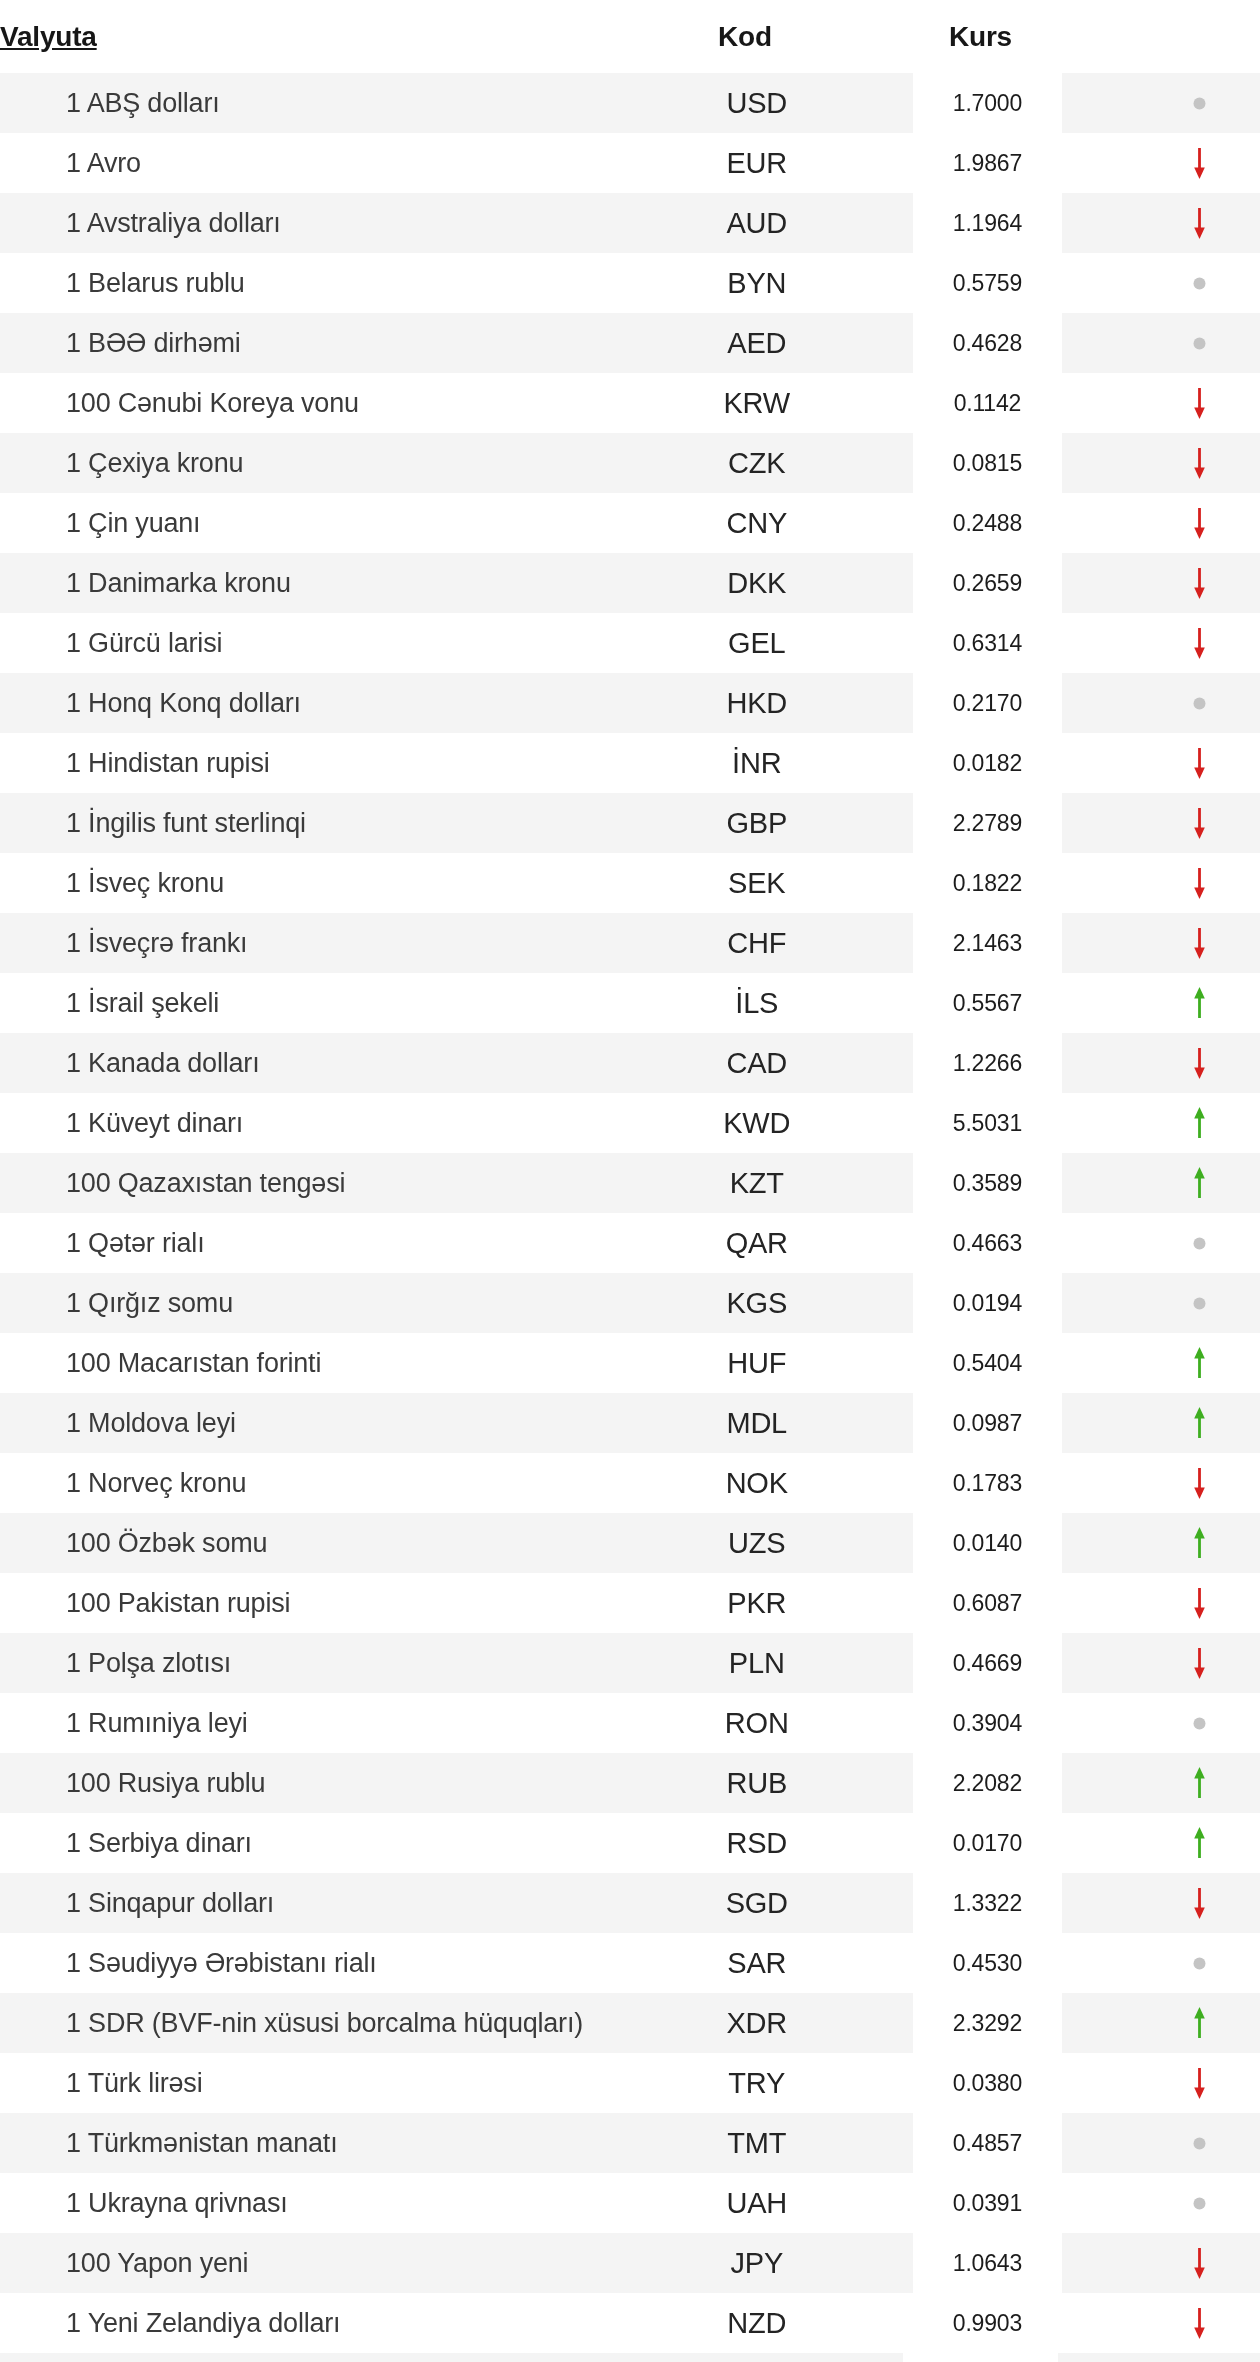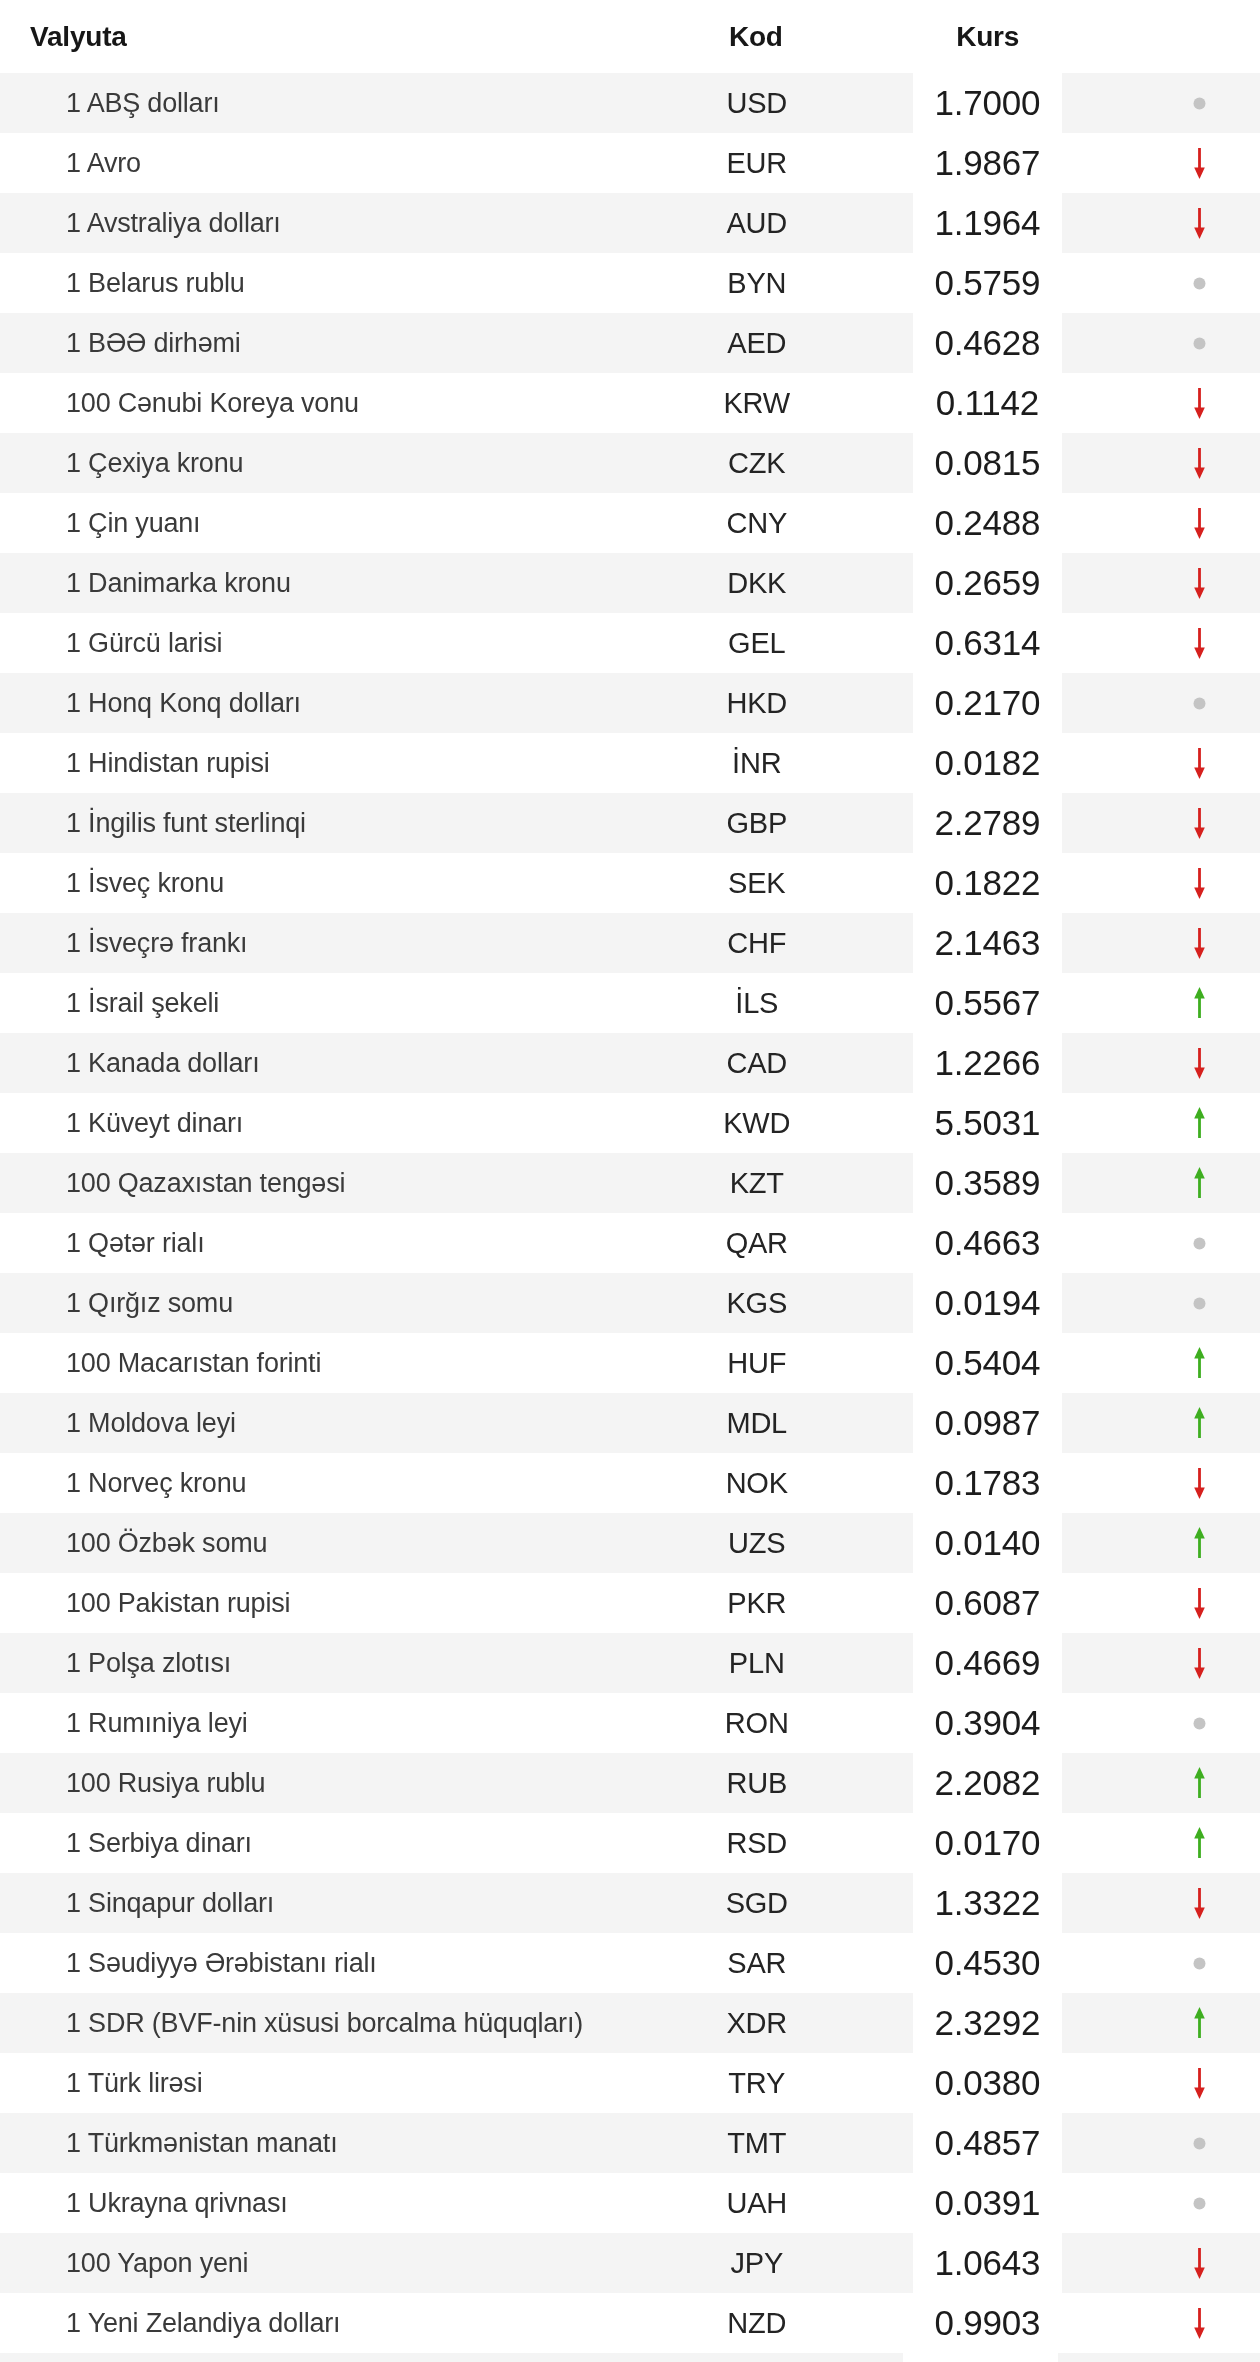--- a/index.html
+++ b/index.html
@@ -12,23 +12,23 @@
   .table{width:1260px;}
   
   .hrow{display:flex;height:73px;background:#ffffff;}
   .hcell{display:flex;align-items:center;font-weight:bold;font-size:28px;color:#171717;}
   
   .tbody .row{display:flex;height:60px;background:#ffffff;}
   .tbody .row:nth-child(odd){background:var(--stripe,#f4f4f4);}
   .cell{display:flex;align-items:center;box-sizing:border-box;}
   .c-name{flex:1 1 auto;width:680px;padding-left:30px;font-size:27px;color:#3a3a3a;margin-left:36px;}
   .c-code{width:130px;justify-content:center;font-size:29px;color:#242424;}
-  .c-rate{width:155px;margin-left:93px;justify-content:center;background:#ffffff;font-size:35px;color:#1c1c1c;}
+  .c-rate{width:155px;margin-left:93px;justify-content:center;background:#ffffff;font-size:23px;color:#1c1c1c;}
   .c-trend{width:202px;padding-left:76px;justify-content:center;}
-  .h-name{padding-left:30px;flex:1 1 auto;width:680px;}
+  .h-name{flex:1 1 auto;width:680px;text-decoration:underline;}
   .h-code{width:130px;justify-content:center;text-align:center;}
   .h-rate{width:155px;margin-left:93px;justify-content:center;}
   .h-trend{width:202px;}
   
   .c-trend svg{display:block;}
   .up{color:var(--up,#3eae20);}
   .up svg{transform:rotate(180deg);}
   .down{color:var(--down,#d6201d);}
   .steady{color:var(--steady,#c4c4c4);}
   

